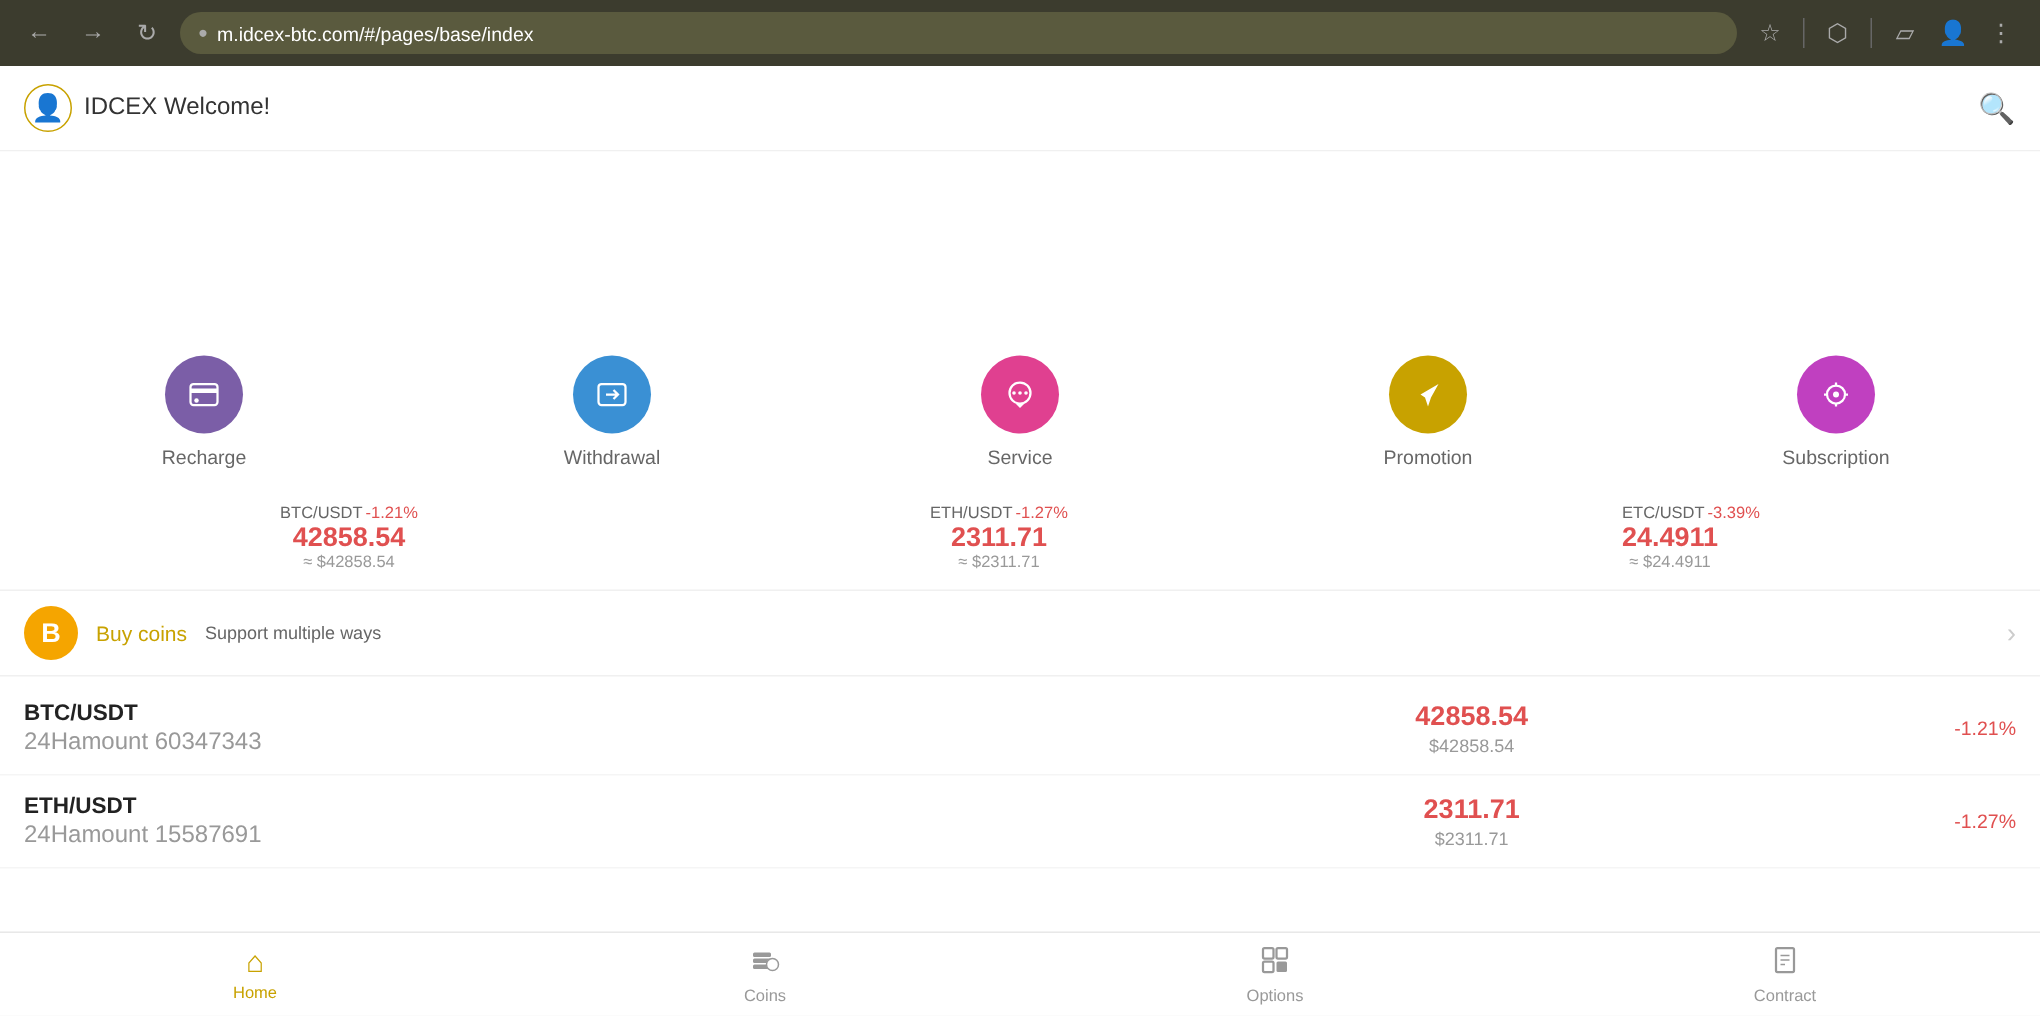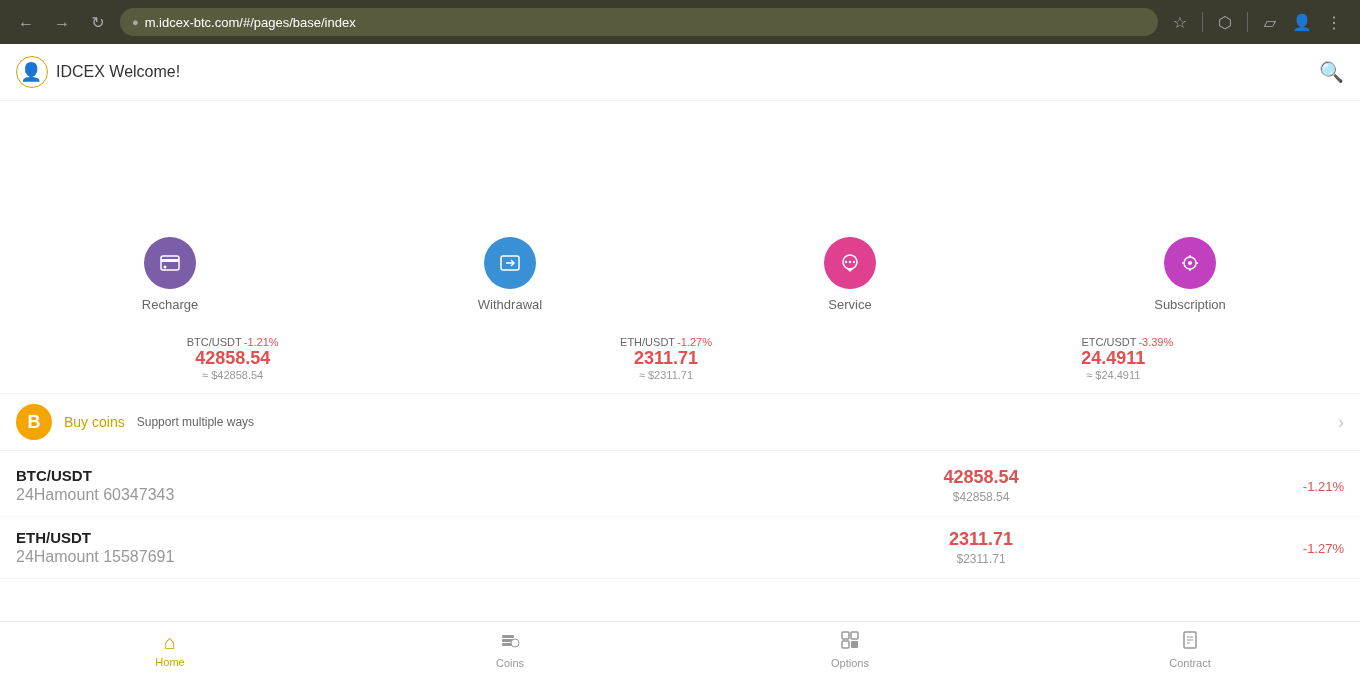--- a/index.html
+++ b/index.html
@@ -326,20 +326,28 @@
           <circle cx="13" cy="12" r="7" stroke="white" stroke-width="1.5" fill="none"></circle>
           <circle cx="9" cy="12" r="1.2" fill="white"></circle>
           <circle cx="13" cy="12" r="1.2" fill="white"></circle>
           <circle cx="17" cy="12" r="1.2" fill="white"></circle>
           <path d="M10 19 L13 22 L16 19" fill="white"></path>
         </svg>
       </div>
       <span class="action-label">Service</span>
     </div>
 
+    <div class="action-item">
+      <div class="action-icon gold">
+        <svg width="26" height="26" viewBox="0 0 26 26" fill="none">
+          <path d="M20 6 L8 13 L11 15 L13 21 L15 15 L20 6Z" fill="white"></path>
+        </svg>
+      </div>
+      <span class="action-label">Promotion</span>
+    </div>
 
     <div class="action-item">
       <div class="action-icon magenta">
         <svg width="26" height="26" viewBox="0 0 26 26" fill="none">
           <circle cx="13" cy="13" r="6" stroke="white" stroke-width="1.5" fill="none"></circle>
           <circle cx="13" cy="13" r="2" fill="white"></circle>
           <path d="M13 7 L13 5" stroke="white" stroke-width="1.5"></path>
           <path d="M13 21 L13 19" stroke="white" stroke-width="1.5"></path>
           <path d="M7 13 L5 13" stroke="white" stroke-width="1.5"></path>
           <path d="M21 13 L19 13" stroke="white" stroke-width="1.5"></path>

